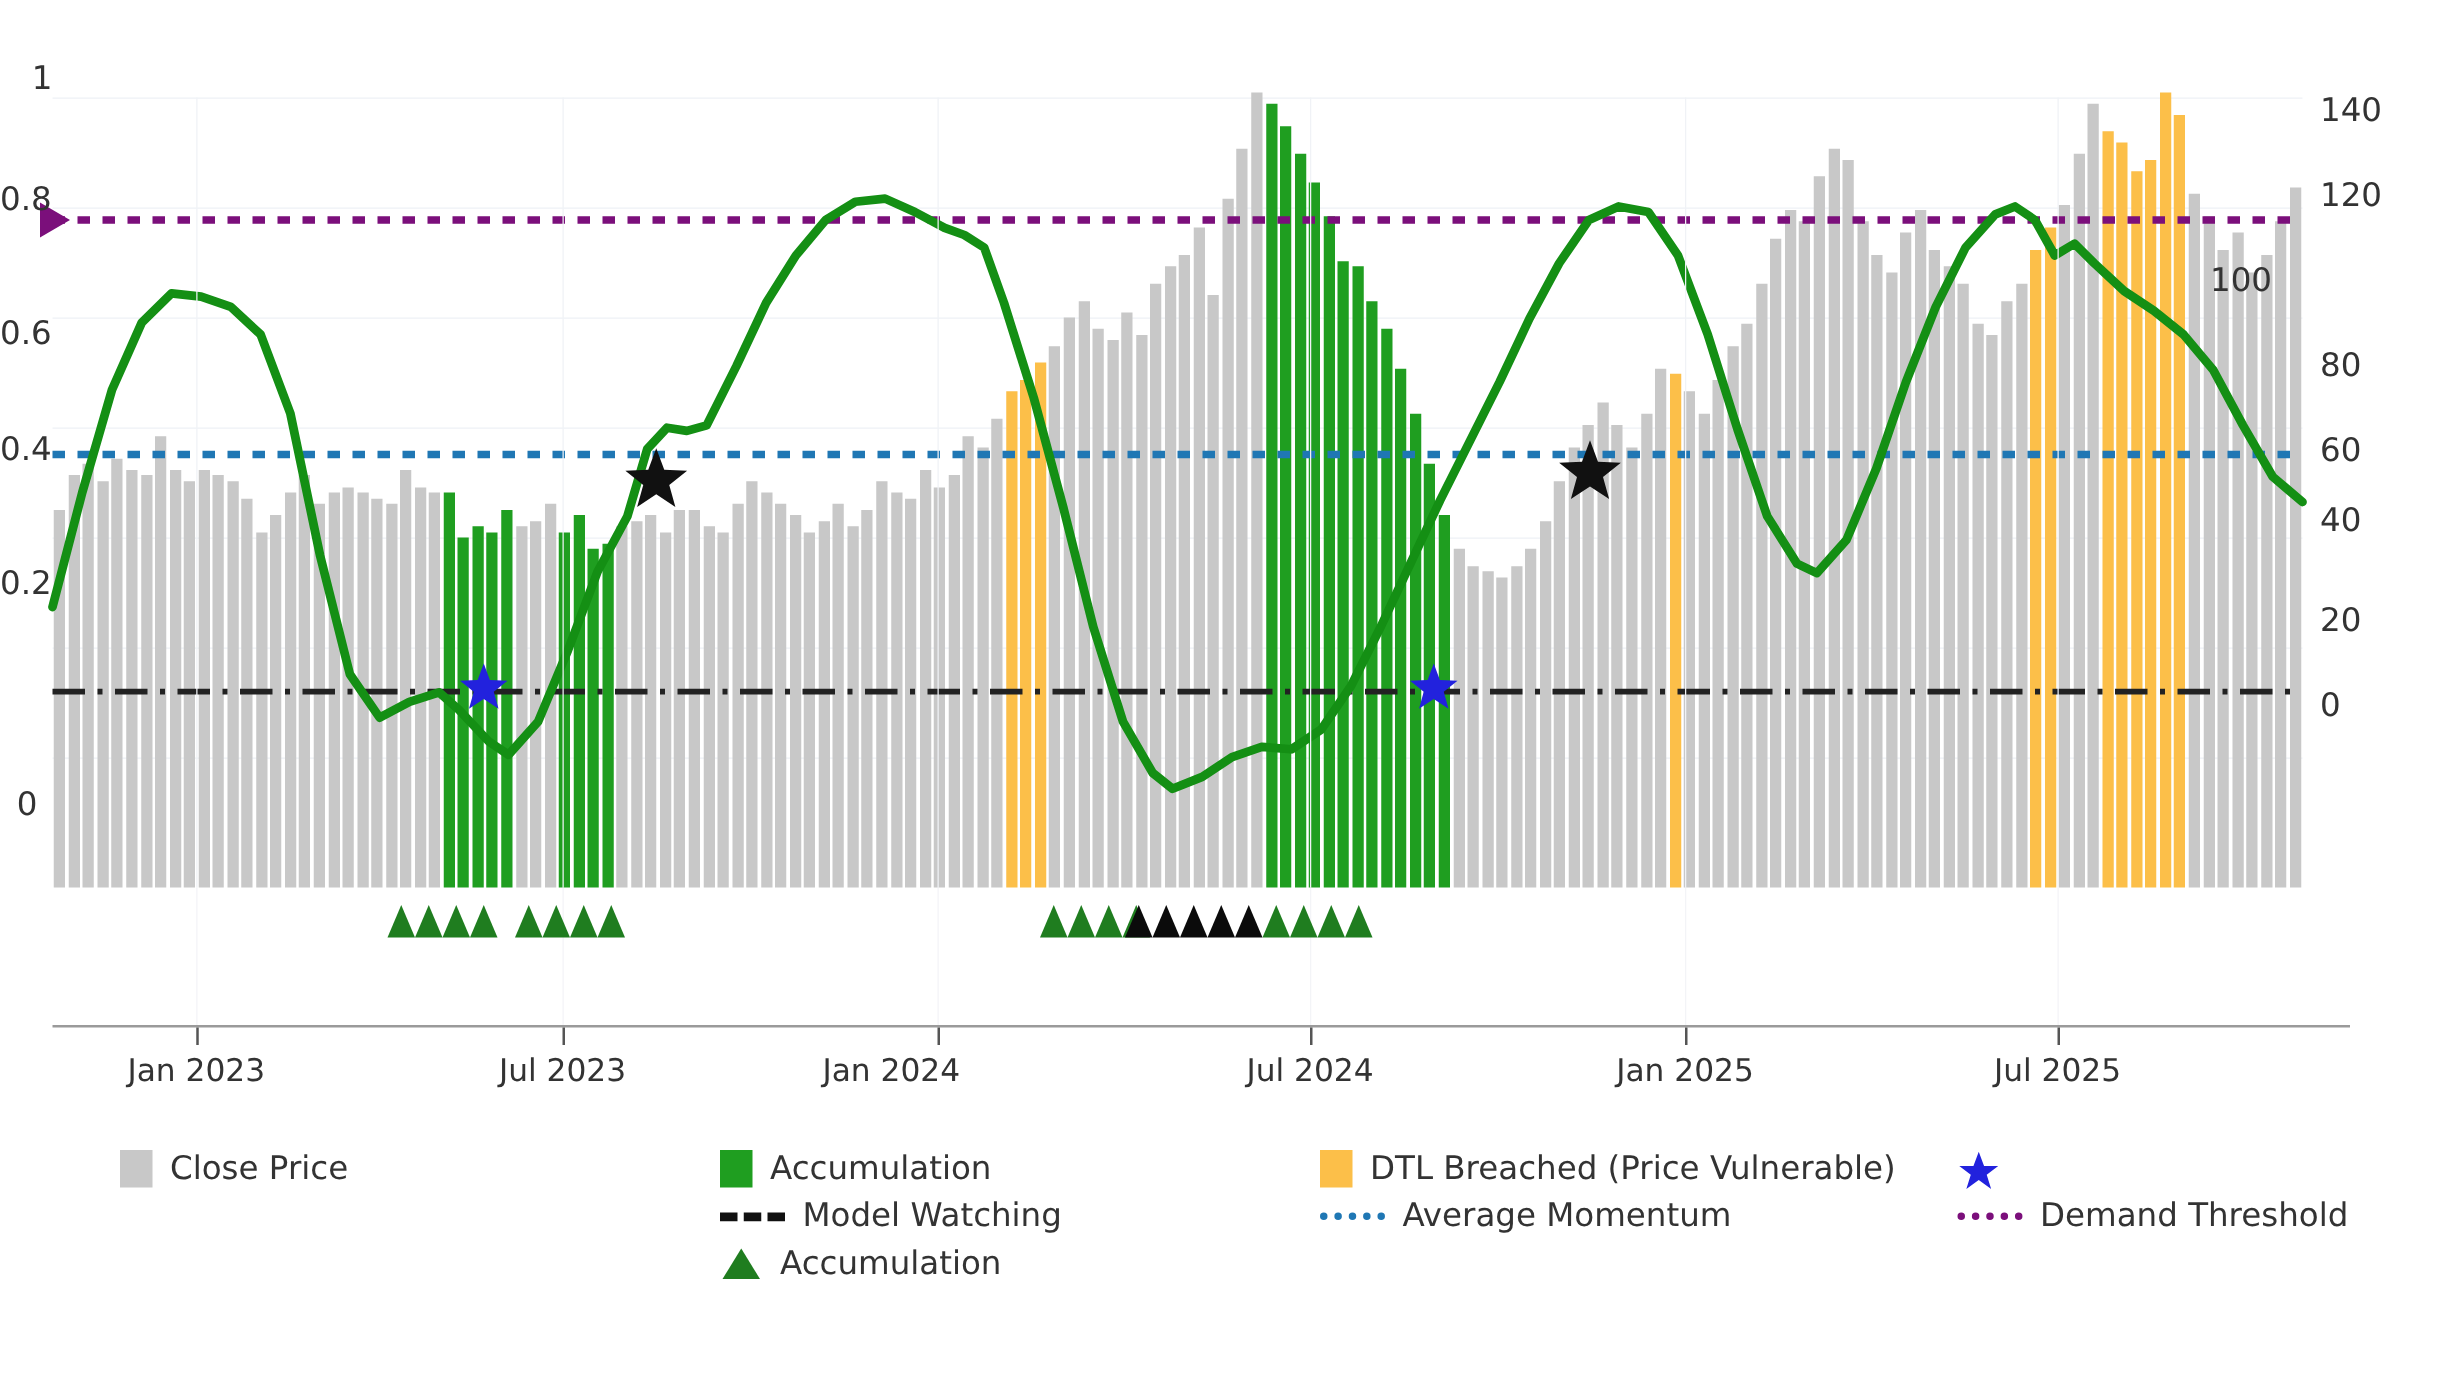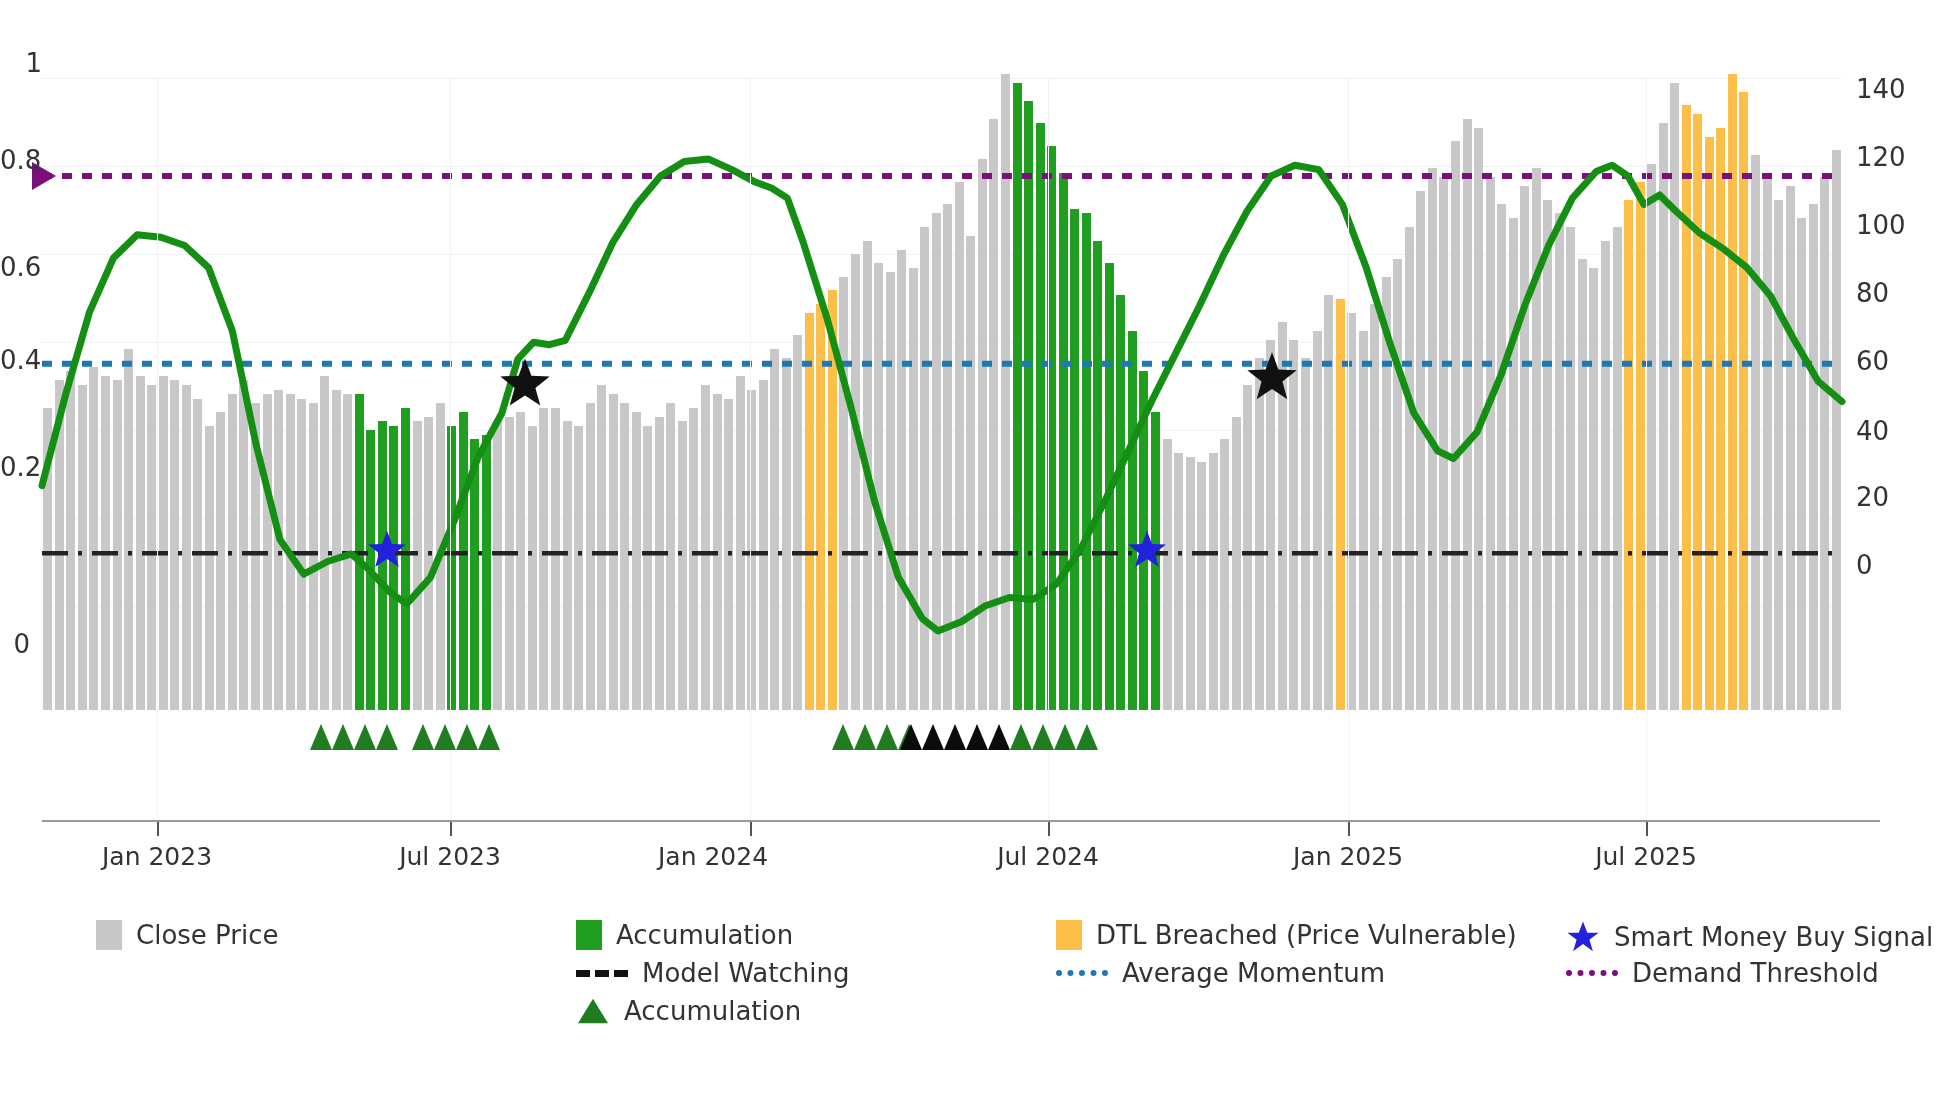--- a/index.html
+++ b/index.html
@@ -246,24 +246,24 @@
     <div class="lbl lbl-left" id="yl1" style="left:0px;  top:452px; width:30px">0.2</div>
     <div class="lbl lbl-left" id="yl2" style="left:0px;  top:345px; width:30px">0.4</div>
     <div class="lbl lbl-left" id="yl3" style="left:0px;  top:252px; width:30px">0.6</div>
     <div class="lbl lbl-left" id="yl4" style="left:0px;  top:145px; width:26px">0.8</div>
     <div class="lbl lbl-left" id="yl5" style="left:12px; top:48px;  width:30px">1</div>
   </div>
 
   <div>
     <div class="lbl lbl-right" style="left:1856px; top:550px">0</div>
     <div class="lbl lbl-right" style="left:1856px; top:482px">20</div>
-    <div class="lbl lbl-right" style="left:1856px; top:416px">40</div>
+    <div class="lbl lbl-right" style="left:1856px; top:402px">40</div>
     <div class="lbl lbl-right" style="left:1856px; top:346px">60</div>
     <div class="lbl lbl-right" style="left:1856px; top:278px">80</div>
-    <div class="lbl lbl-right" style="left:1856px; top:210px">100</div>
+    <div class="lbl lbl-right" style="left:1768px; top:210px">100</div>
     <div class="lbl lbl-right" style="left:1856px; top:142px">120</div>
     <div class="lbl lbl-right" style="left:1856px; top:74px">140</div>
   </div>
 
   <div class="vgrid" style="left:157px"></div>
   <div class="vgrid" style="left:450px"></div>
   <div class="vgrid" style="left:750px"></div>
   <div class="vgrid" style="left:1048px"></div>
   <div class="vgrid" style="left:1348px"></div>
   <div class="vgrid" style="left:1646px"></div>
@@ -328,21 +328,20 @@
       <div class="litem" style="left:960px">
         <span class="sw orange"></span>
         <span class="ltext">DTL Breached (Price Vulnerable)</span>
       </div>
       <div class="litem" style="left:1470px">
         <span class="sw startile">
           <svg viewBox="0 0 24 24" width="34" height="34">
               <polygon points="12,1 15,9 23,9 16.5,14 19,22 12,17 5,22 7.5,14 1,9 9,9" fill="#2222dd"></polygon>
             </svg>
         </span>
-        <span class="ltext">Smart Money Buy Signal</span>
       </div>
     </div>
 
     <div class="lrow">
       <div class="litem" style="left:480px">
         <span class="sw dash"></span>
         <span class="ltext">Model Watching</span>
       </div>
       <div class="litem" style="left:1470px">
         <span class="sw dot-purple"></span>

